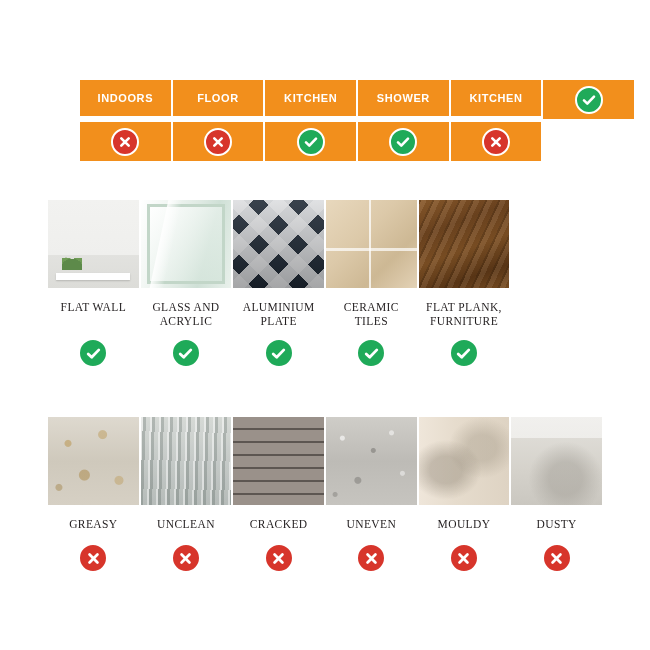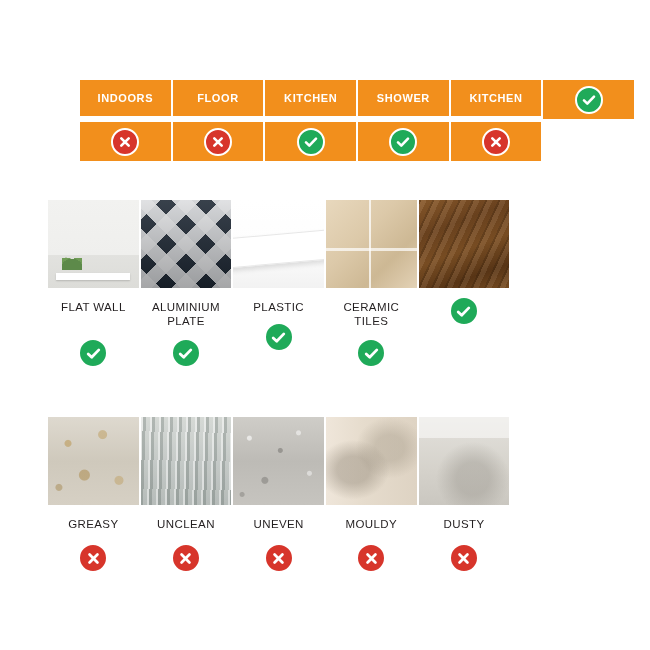--- a/index.html
+++ b/index.html
@@ -95,20 +95,21 @@
     grid-template-columns: repeat(6, 1fr);
     column-gap: 2px;
   }
   #suitable-row { top: 200px; }
   #unsuitable-row { top: 417px; }
 
   .surface-cell {
     display: flex;
     flex-direction: column;
     align-items: center;
+    font-family: Liberation Serif, serif;
   }
   .swatch {
     width: 100%;
     height: 88px;
     overflow: hidden;
     position: relative;
   }
   .surface-label {
     margin-top: 12px;
     font-size: 11.5px;
@@ -355,54 +356,55 @@
       <div class="surface-label">FLAT WALL</div>
       <div class="badge-wrap">
         <span class="badge-lg ok">
           <svg width="17" height="17" viewBox="0 0 16 16">
               <path d="M3 8.4 L6.3 11.6 L13 4.6" fill="none" stroke="#ffffff" stroke-width="2.6" stroke-linecap="round" stroke-linejoin="round"></path>
             </svg>
         </span>
       </div>
     </div>
     <div class="surface-cell">
+      <div class="swatch sw-glass"></div>
+      <div class="surface-label">GLASS AND ACRYLIC</div>
+      <div class="badge-wrap">
+        <span class="badge-lg ok">
+          <svg width="17" height="17" viewBox="0 0 16 16">
+              <path d="M3 8.4 L6.3 11.6 L13 4.6" fill="none" stroke="#ffffff" stroke-width="2.6" stroke-linecap="round" stroke-linejoin="round"></path>
+            </svg>
+        </span>
+      </div>
+    </div>
+    <div class="surface-cell">
       <div class="swatch sw-alu"></div>
       <div class="surface-label">ALUMINIUM PLATE</div>
       <div class="badge-wrap">
         <span class="badge-lg ok">
           <svg width="17" height="17" viewBox="0 0 16 16">
               <path d="M3 8.4 L6.3 11.6 L13 4.6" fill="none" stroke="#ffffff" stroke-width="2.6" stroke-linecap="round" stroke-linejoin="round"></path>
             </svg>
         </span>
       </div>
     </div>
     <div class="surface-cell">
-      <div class="swatch sw-plastic"></div>
-      <div class="surface-label single">PLASTIC</div>
-      <div class="badge-wrap">
-        <span class="badge-lg ok">
-          <svg width="17" height="17" viewBox="0 0 16 16">
-              <path d="M3 8.4 L6.3 11.6 L13 4.6" fill="none" stroke="#ffffff" stroke-width="2.6" stroke-linecap="round" stroke-linejoin="round"></path>
-            </svg>
-        </span>
-      </div>
-    </div>
-    <div class="surface-cell">
       <div class="swatch sw-ceramic"></div>
       <div class="surface-label">CERAMIC TILES</div>
       <div class="badge-wrap">
         <span class="badge-lg ok">
           <svg width="17" height="17" viewBox="0 0 16 16">
               <path d="M3 8.4 L6.3 11.6 L13 4.6" fill="none" stroke="#ffffff" stroke-width="2.6" stroke-linecap="round" stroke-linejoin="round"></path>
             </svg>
         </span>
       </div>
     </div>
     <div class="surface-cell">
       <div class="swatch sw-plank"></div>
+      <div class="surface-label">FLAT PLANK, FURNITURE</div>
       <div class="badge-wrap">
         <span class="badge-lg ok">
           <svg width="17" height="17" viewBox="0 0 16 16">
               <path d="M3 8.4 L6.3 11.6 L13 4.6" fill="none" stroke="#ffffff" stroke-width="2.6" stroke-linecap="round" stroke-linejoin="round"></path>
             </svg>
         </span>
       </div>
     </div>
   </div>
 
@@ -423,20 +425,31 @@
       <div class="surface-label">UNCLEAN</div>
       <div class="badge-wrap">
         <span class="badge-lg no">
           <svg width="17" height="17" viewBox="0 0 16 16">
               <path d="M4.3 4.3 L11.7 11.7 M11.7 4.3 L4.3 11.7" fill="none" stroke="#ffffff" stroke-width="2.6" stroke-linecap="round"></path>
             </svg>
         </span>
       </div>
     </div>
     <div class="surface-cell">
+      <div class="swatch sw-cracked"></div>
+      <div class="surface-label">CRACKED</div>
+      <div class="badge-wrap">
+        <span class="badge-lg no">
+          <svg width="17" height="17" viewBox="0 0 16 16">
+              <path d="M4.3 4.3 L11.7 11.7 M11.7 4.3 L4.3 11.7" fill="none" stroke="#ffffff" stroke-width="2.6" stroke-linecap="round"></path>
+            </svg>
+        </span>
+      </div>
+    </div>
+    <div class="surface-cell">
       <div class="swatch sw-uneven"></div>
       <div class="surface-label">UNEVEN</div>
       <div class="badge-wrap">
         <span class="badge-lg no">
           <svg width="17" height="17" viewBox="0 0 16 16">
               <path d="M4.3 4.3 L11.7 11.7 M11.7 4.3 L4.3 11.7" fill="none" stroke="#ffffff" stroke-width="2.6" stroke-linecap="round"></path>
             </svg>
         </span>
       </div>
     </div>

